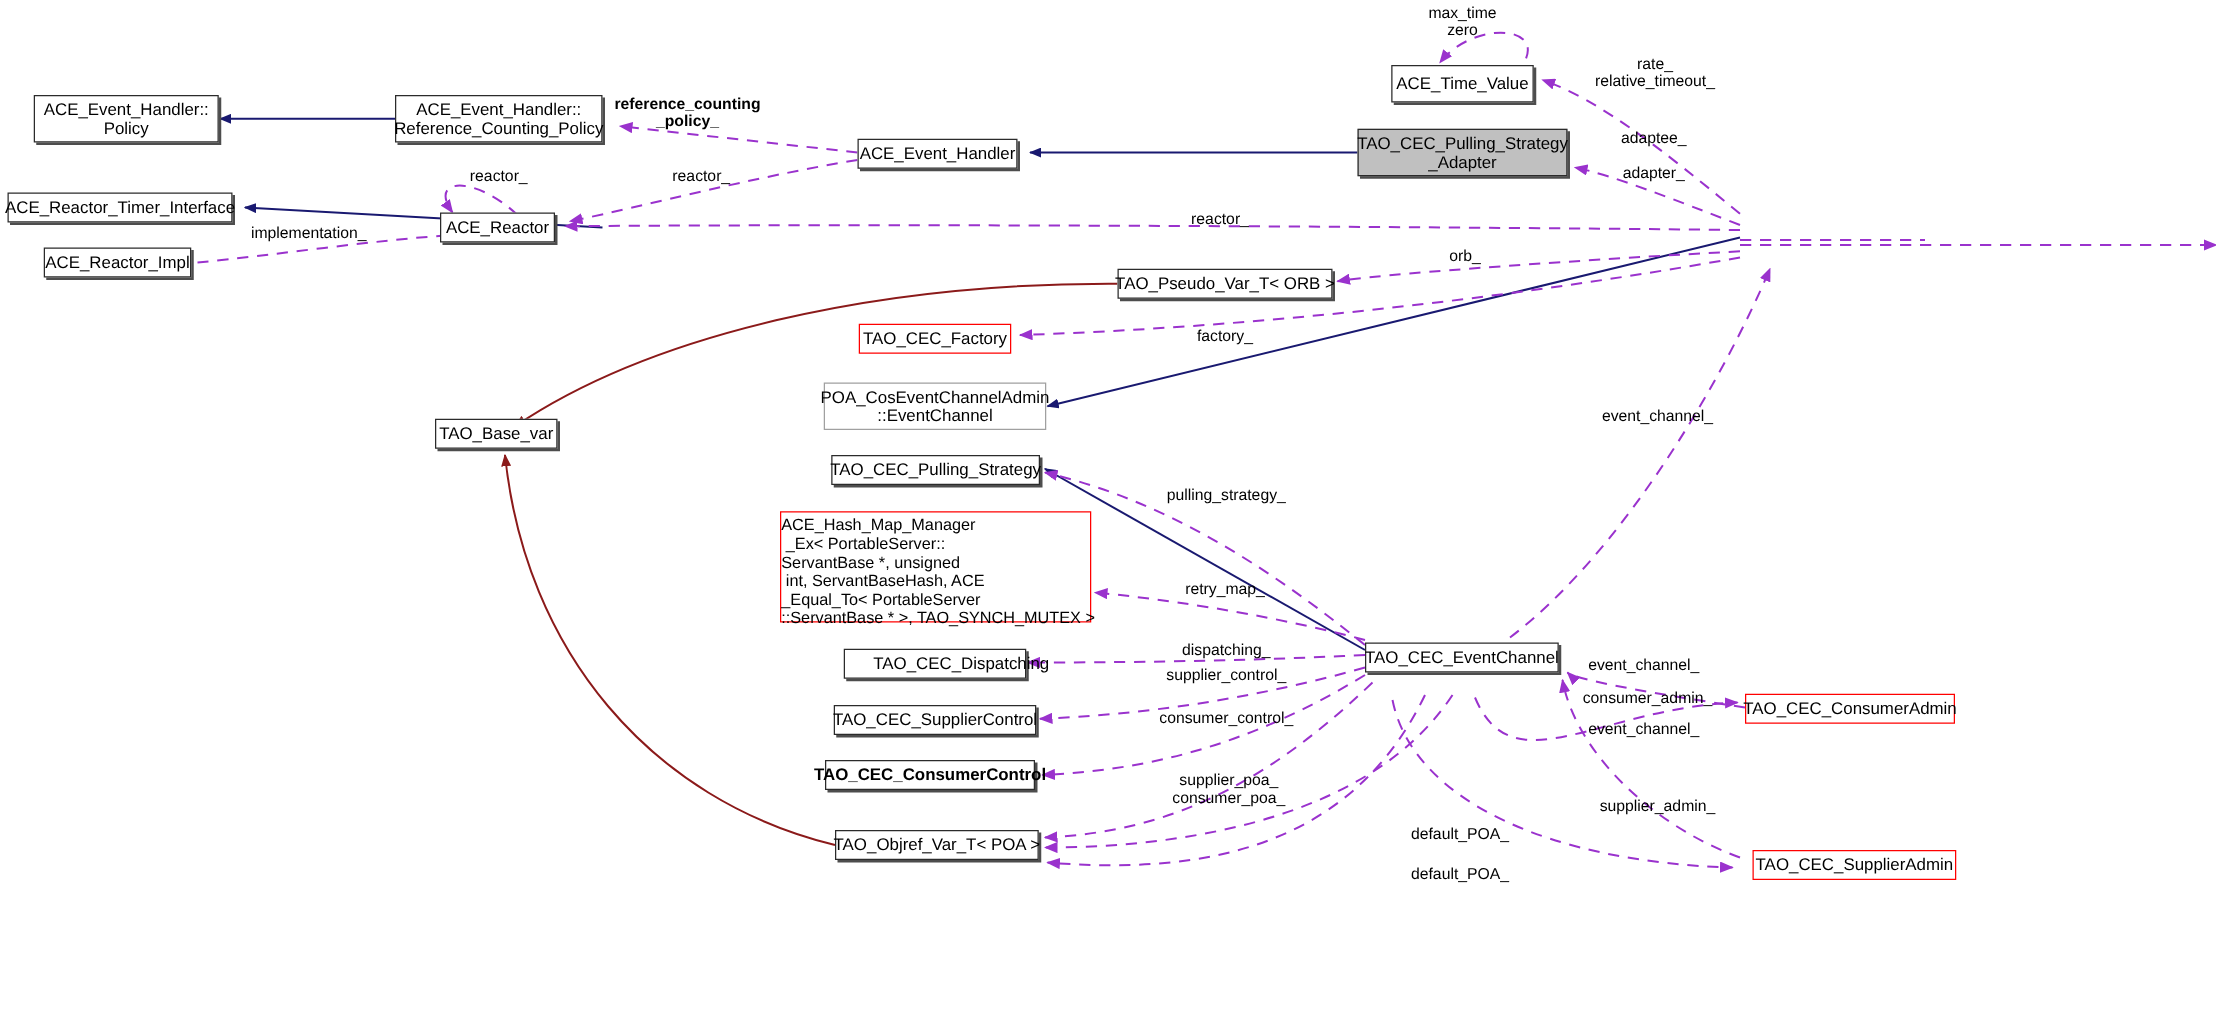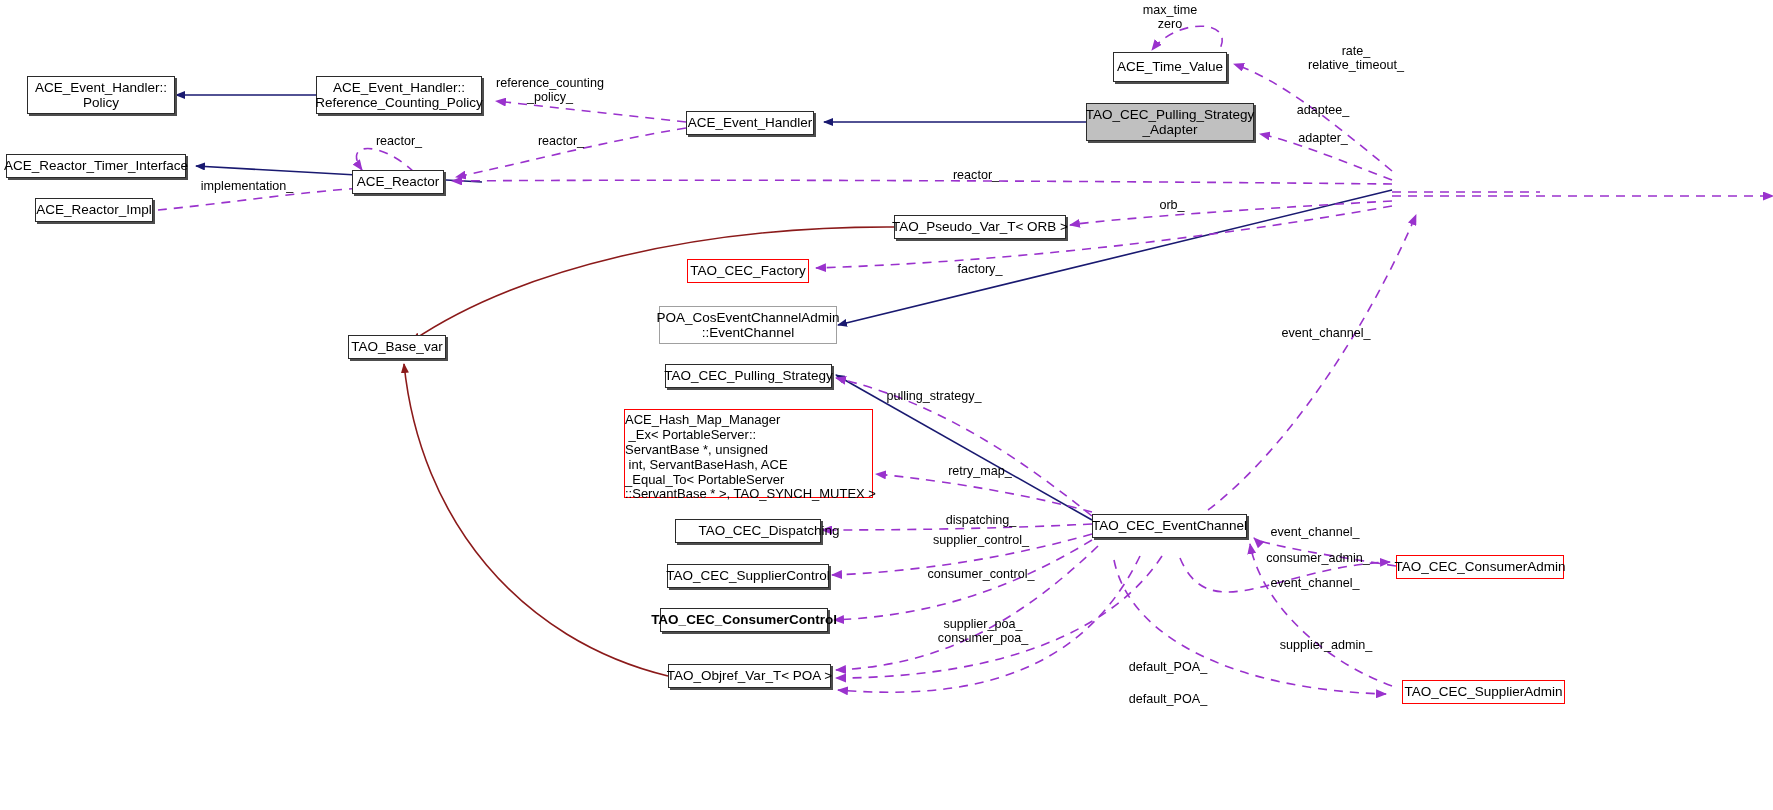--- a/index.html
+++ b/index.html
@@ -132,45 +132,45 @@
 
   <div class="node shadow" style="left:1092px;top:514px;width:155px;height:24px;">TAO_CEC_EventChannel</div>
 
   <div class="node red" style="left:1396px;top:555px;width:168px;height:24px;">TAO_CEC_ConsumerAdmin</div>
 
   <div class="node red" style="left:1402px;top:680px;width:163px;height:24px;">TAO_CEC_SupplierAdmin</div>
 
   <div class="elabel" style="left:1170px;top:3px;">max_time
 zero</div>
 
-  <div class="elabel" style="left:550px;top:76px;">reference_counting
+  <div class="elabel" style="left:550px;top:76px;font-weight:bold;">reference_counting
 _policy_</div>
 
   <div class="elabel" style="left:399px;top:134px;">reactor_</div>
 
   <div class="elabel" style="left:561px;top:134px;">reactor_</div>
 
   <div class="elabel" style="left:247px;top:179px;">implementation_</div>
 
-  <div class="elabel" style="left:1324px;top:44px;margin-left:32px;">rate_
+  <div class="elabel" style="left:1324px;top:44px;">rate_
 relative_timeout_</div>
 
   <div class="elabel" style="left:1323px;top:103px;">adaptee_</div>
 
   <div class="elabel" style="left:1323px;top:131px;">adapter_</div>
 
   <div class="elabel" style="left:976px;top:168px;">reactor_</div>
 
   <div class="elabel" style="left:1172px;top:198px;">orb_</div>
 
   <div class="elabel" style="left:980px;top:262px;">factory_</div>
 
   <div class="elabel" style="left:1326px;top:326px;">event_channel_</div>
 
-  <div class="elabel" style="left:934px;top:389px;">pulling_strategy_</div>
+  <div class="elabel" style="left:981px;top:389px;">pulling_strategy_</div>
 
   <div class="elabel" style="left:980px;top:464px;">retry_map_</div>
 
   <div class="elabel" style="left:981px;top:513px;">dispatching_</div>
 
   <div class="elabel" style="left:981px;top:533px;">supplier_control_</div>
 
   <div class="elabel" style="left:981px;top:567px;">consumer_control_</div>
 
   <div class="elabel" style="left:983px;top:617px;">supplier_poa_

